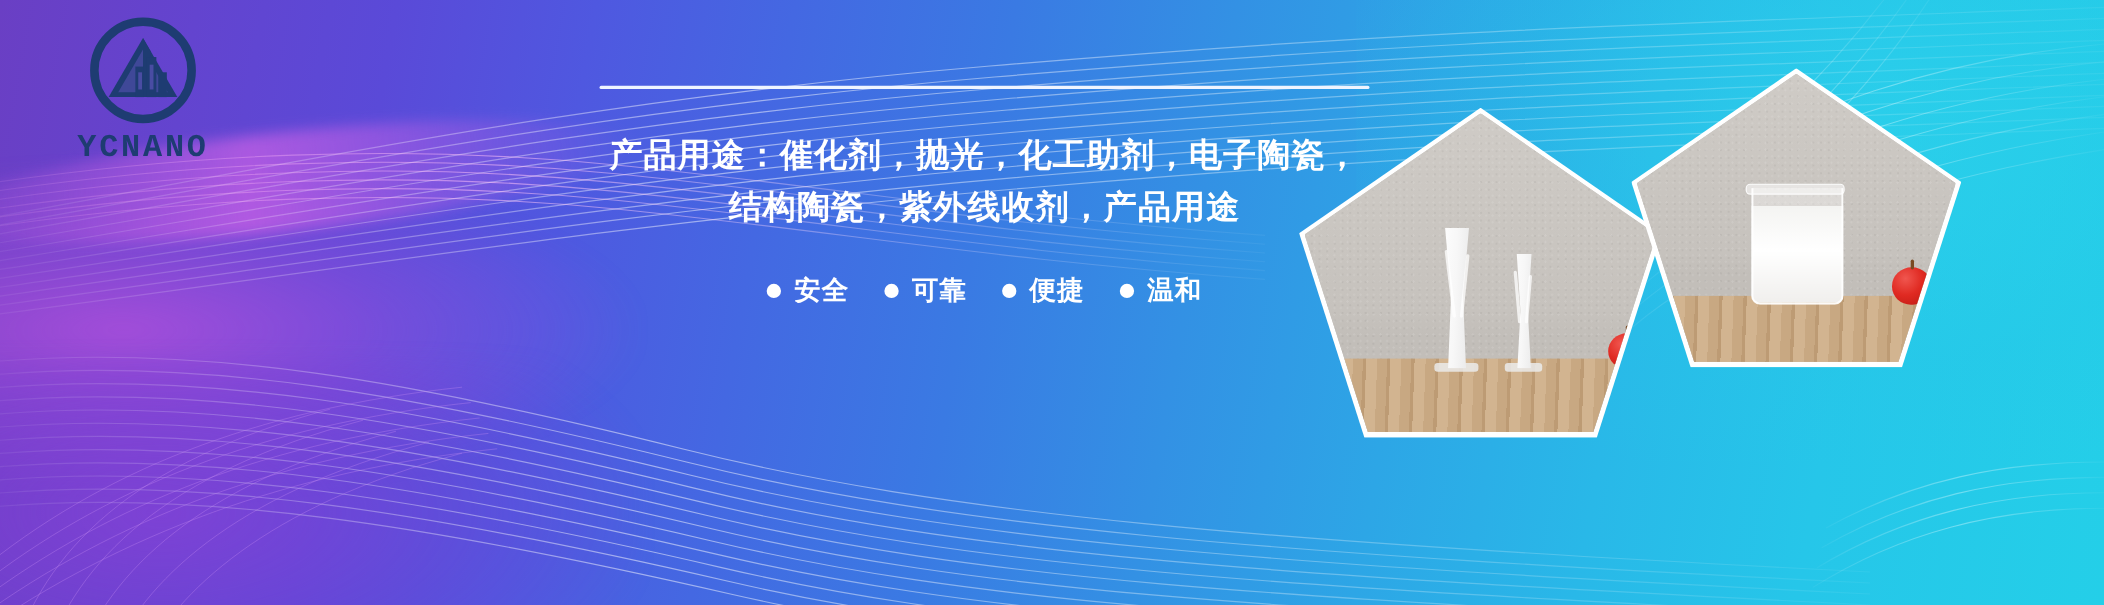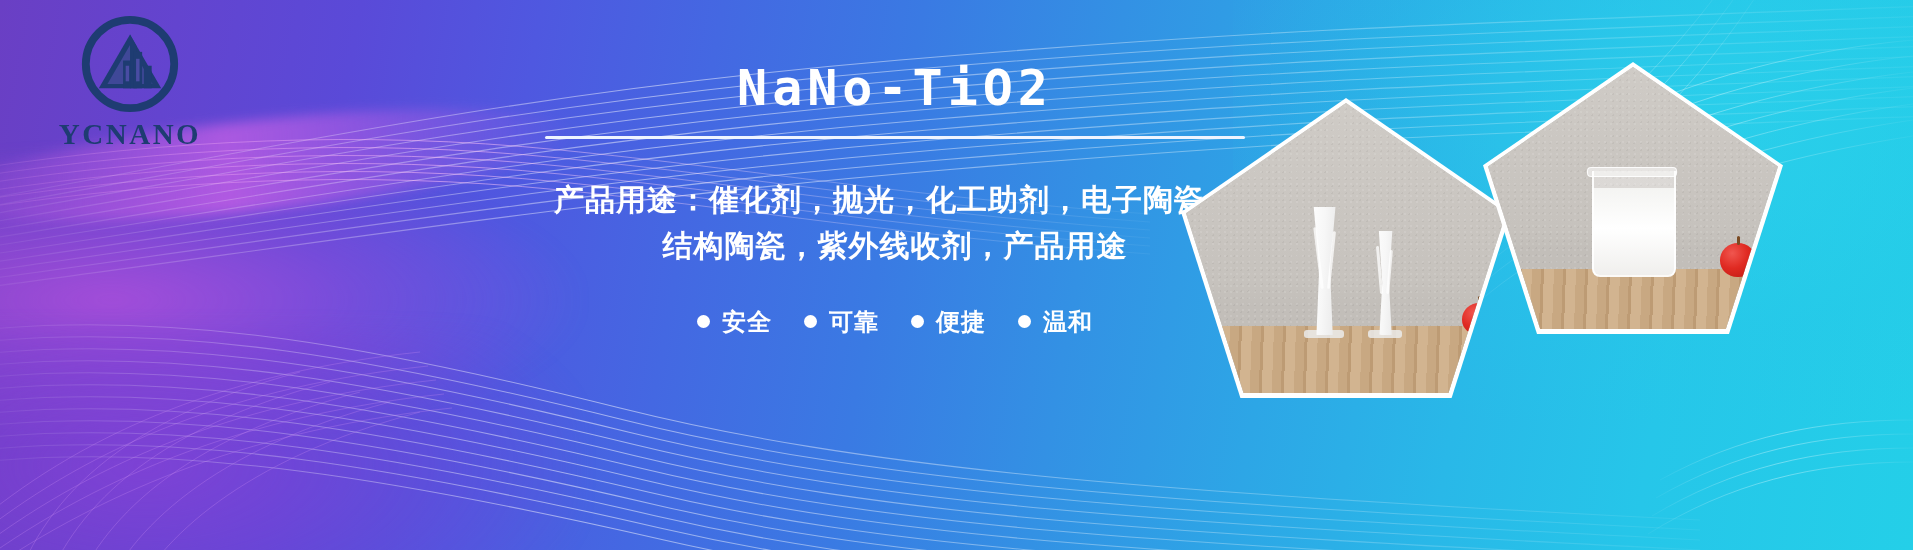--- a/index.html
+++ b/index.html
@@ -98,21 +98,21 @@
     height: 104px;
     margin: 0 auto;
     display: block;
   }
   .logo-word {
     margin-top: 2px;
     font-size: 29px;
     font-weight: 700;
     letter-spacing: 2.5px;
     color: #1e3c72;
-    font-family: Liberation Serif, serif;
+    font-family: Liberation Mono, monospace;
   }
 
   
   .copy {
     position: absolute;
     left: 455px;
     top: 60px;
     width: 880px;
     text-align: center;
   }
@@ -397,21 +397,20 @@
       <rect x="64" y="46" width="10" height="42" fill="#1e3c72"></rect>
       <rect x="76" y="62" width="9" height="26" fill="#1e3c72"></rect>
       <rect x="55" y="62" width="4" height="18" fill="#5b52b8" opacity="0.7"></rect>
       <rect x="67" y="54" width="4" height="26" fill="#5b52b8" opacity="0.7"></rect>
     </svg>
     <div class="logo-word">YCNANO</div>
   </div>
 
   <div class="copy">
 
-    <div class="title">NaNo-TiO2</div>
 
     <div class="title-rule"></div>
 
     <div class="usage">
       <div>产品用途：催化剂，抛光，化工助剂，电子陶瓷，</div>
       <div>结构陶瓷，紫外线收剂，产品用途</div>
     </div>
 
     <div class="features">
       <div class="feature">

